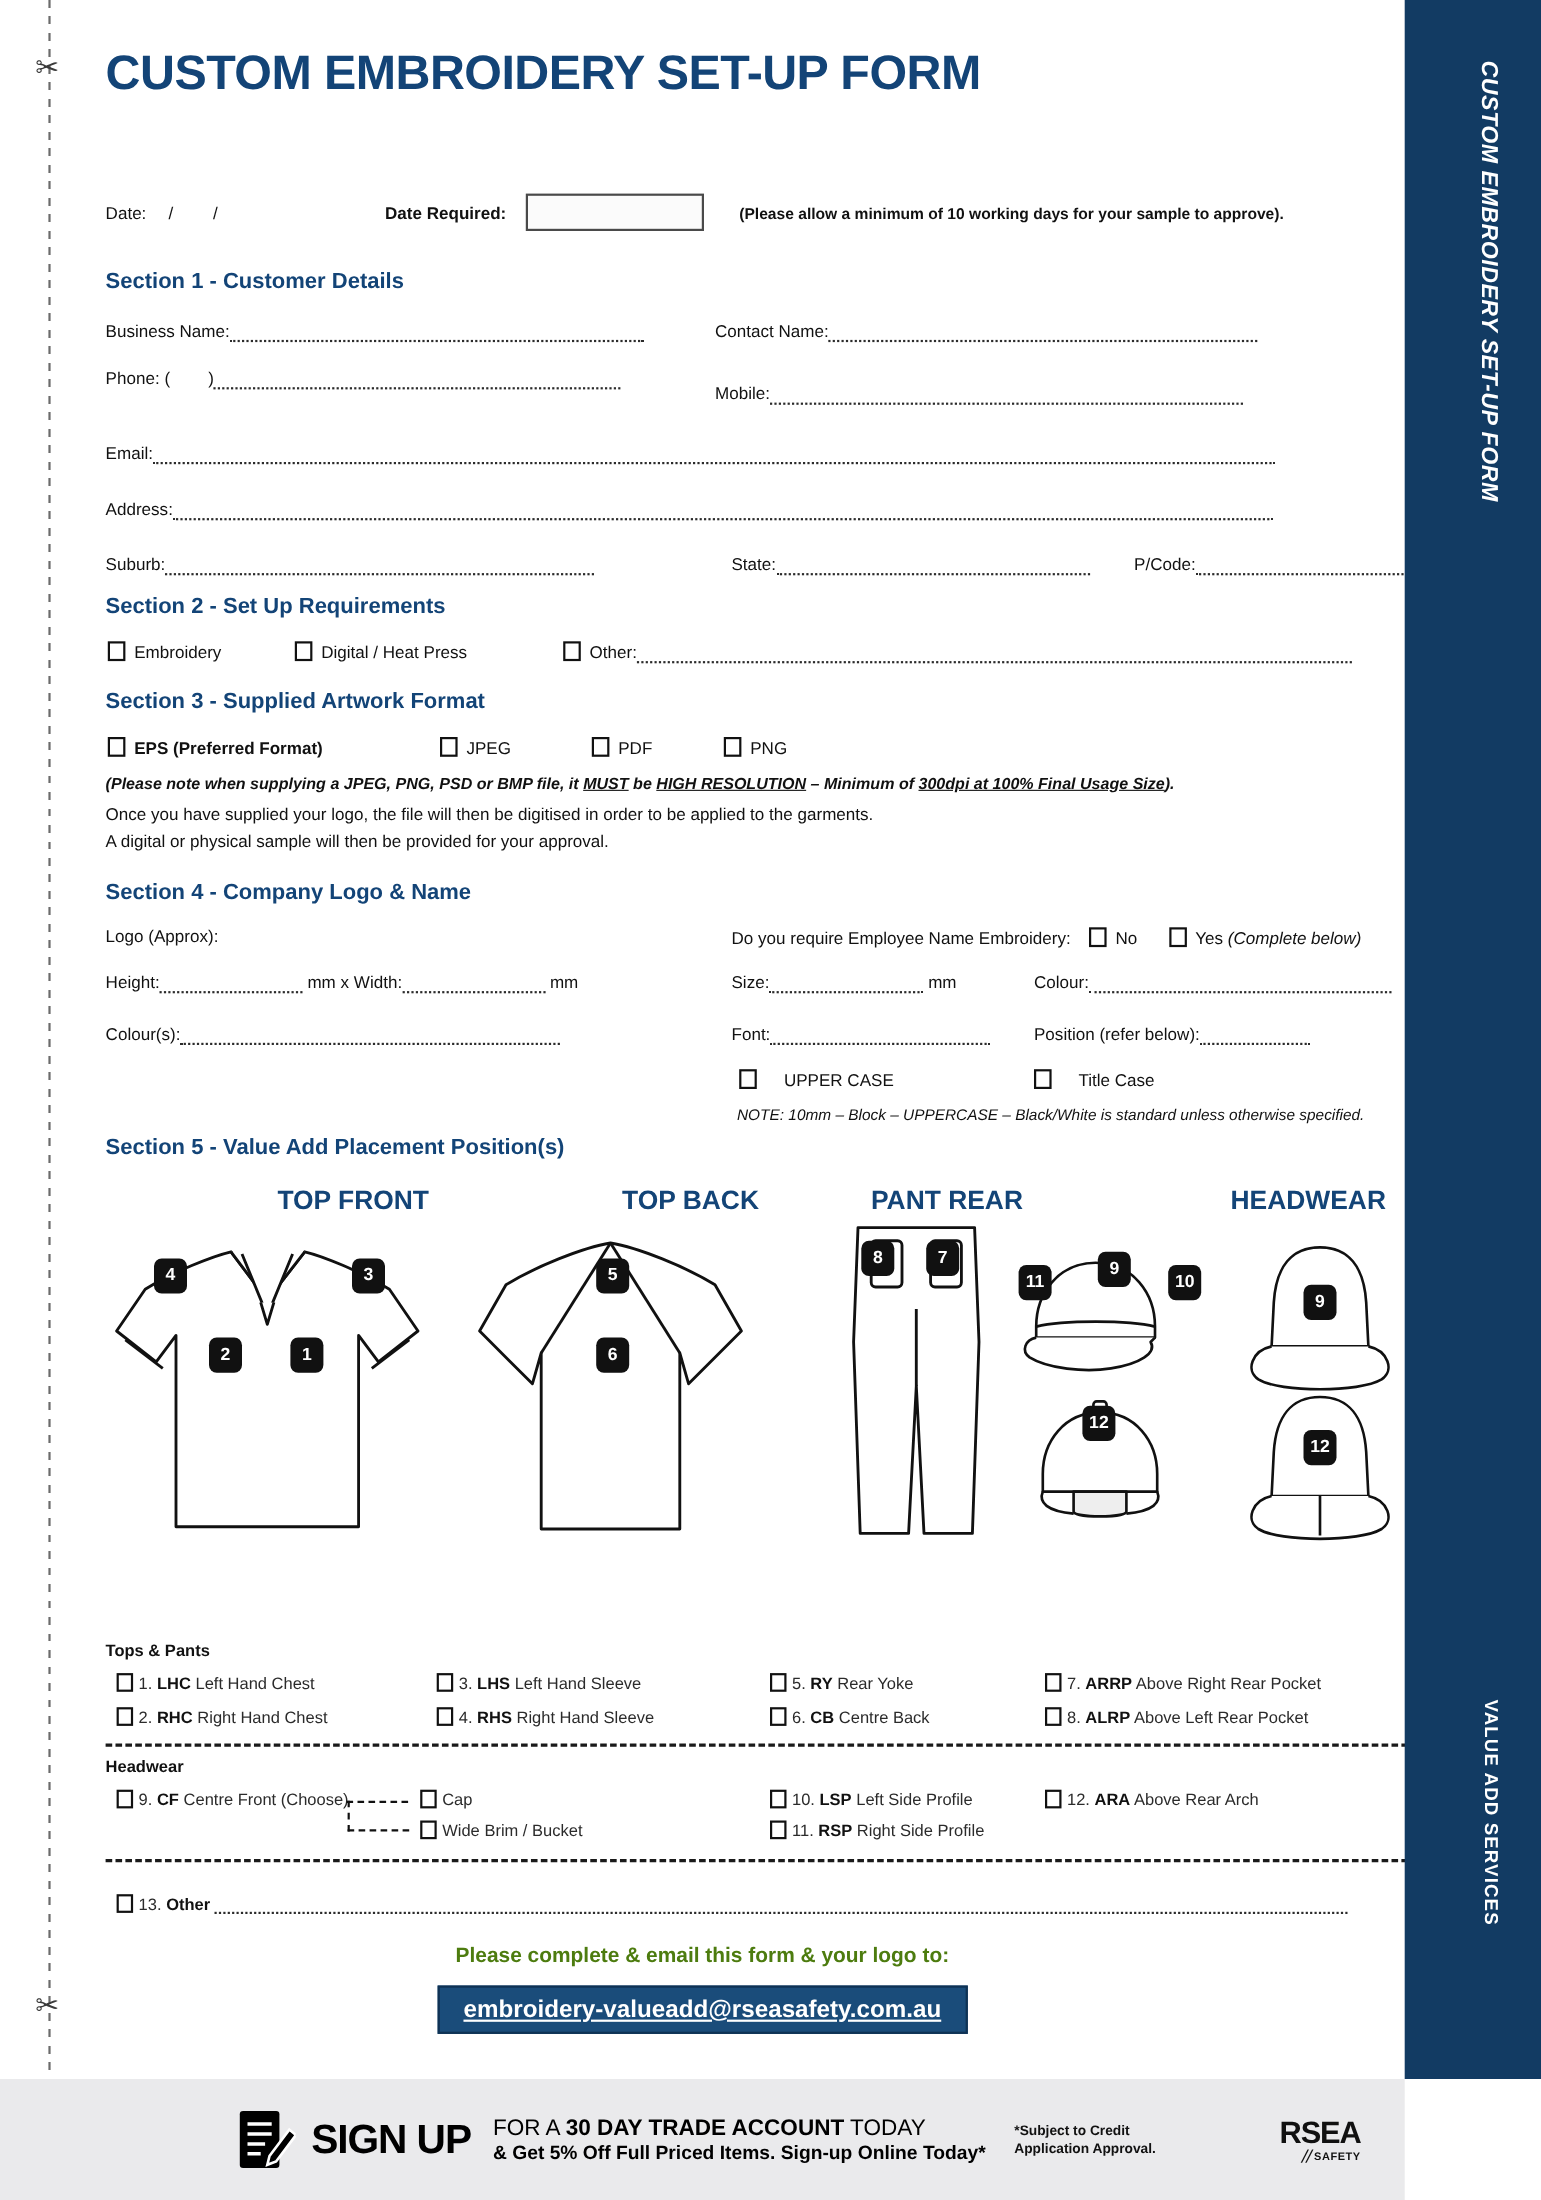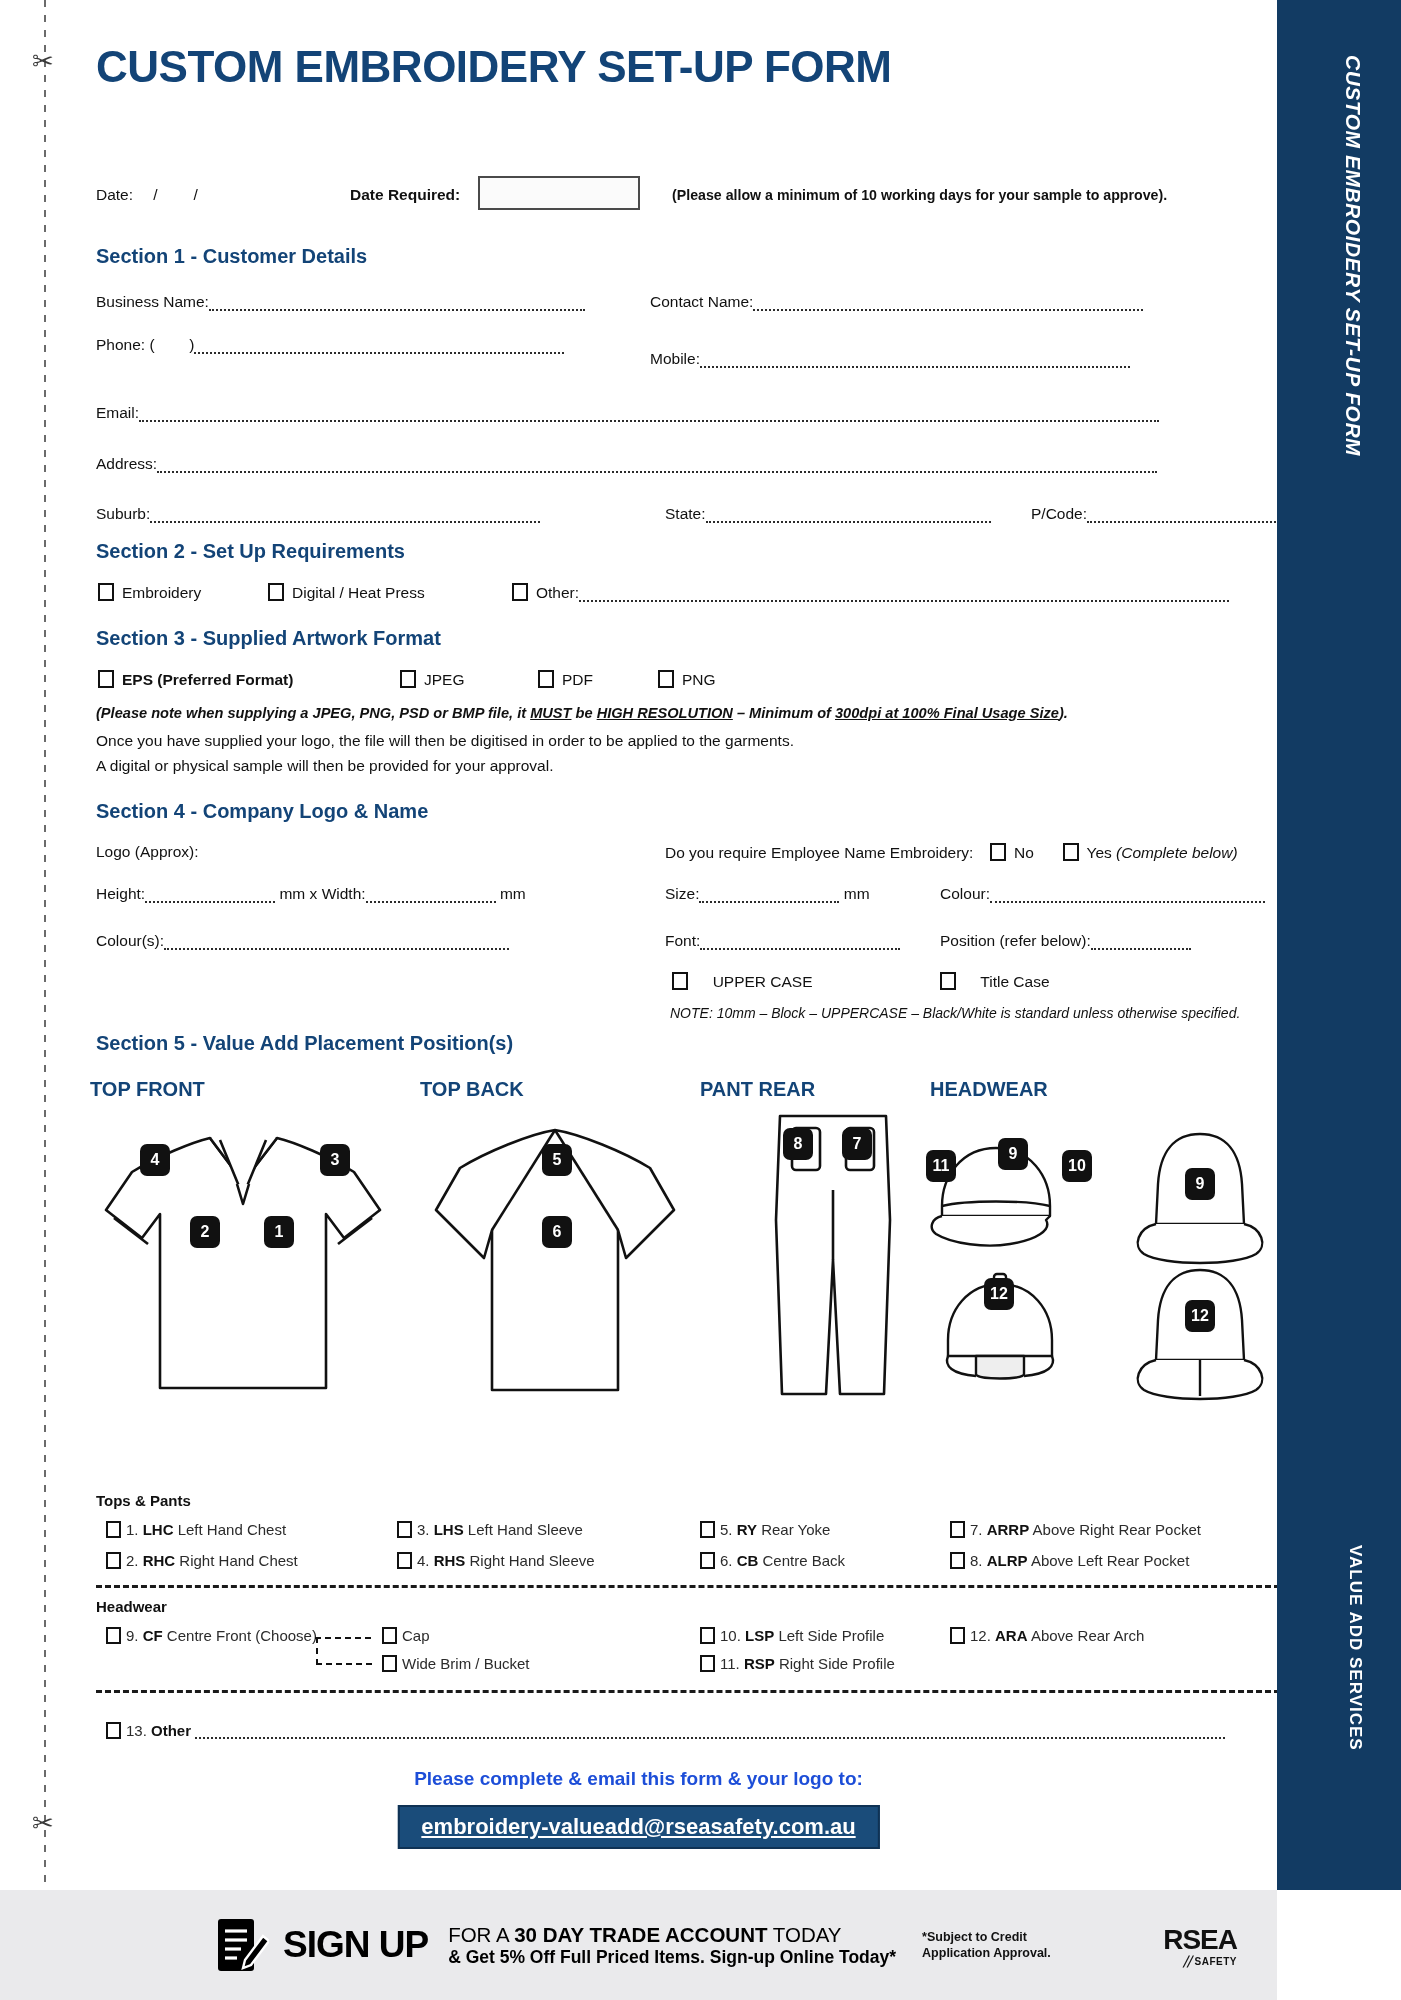--- a/index.html
+++ b/index.html
@@ -73,21 +73,21 @@
     display:inline-block; width:16px; height:18px;
     border:2px solid #111; background:#fff; vertical-align:-3px; margin-right:8px;
   }
   .cb.sm { width:15px; height:17px; margin-right:5px; }
 
   .note-it { font-style:italic; font-weight:bold; font-size:14.6px; color:#111; }
   .u { text-decoration:underline; }
 
   
   .garment-head {
-    position:absolute; font-size:20px; font-weight:bold; color:#134477; text-align:left;
+    position:absolute; font-size:24px; font-weight:bold; color:#134477; text-align:right;
   }
   .badge {
     position:absolute; background:#111; color:#fff; border-radius:7px;
     font-size:16px; font-weight:bold; display:flex; align-items:center; justify-content:center;
     width:30px; height:32px;
   }
   .wear-note {
     position:absolute; left:0; width:1277px; top:1437px; text-align:center;
     font-size:19px; font-weight:bold; color:#134477;
   }
@@ -95,21 +95,21 @@
   .grp-head { position:absolute; font-size:15px; font-weight:bold; color:#111; }
   .chk-item { position:absolute; font-size:15px; color:#2b2b2b; white-space:nowrap;padding-left:10px; }
   .chk-item b { color:#111; }
 
   .dashsep {
     position:absolute; height:0; border-top:3px dashed #1a1a1a;
   }
 
   .please {
     position:absolute; width:1277px; left:0; text-align:center;
-    font-size:19px; font-weight:bold; color:#1d4ed8;
+    font-size:19px; font-weight:bold; color:#4d7c0f;
   }
   .emailbar {
     position:absolute; left:50%; transform:translateX(-50%);
     background:#1a4c7a; border:2px solid #0f3254;
     padding:7px 22px;
   }
   .emailbar span {
     color:#fff; font-size:22px; font-weight:bold; text-decoration:underline;
   }
 

